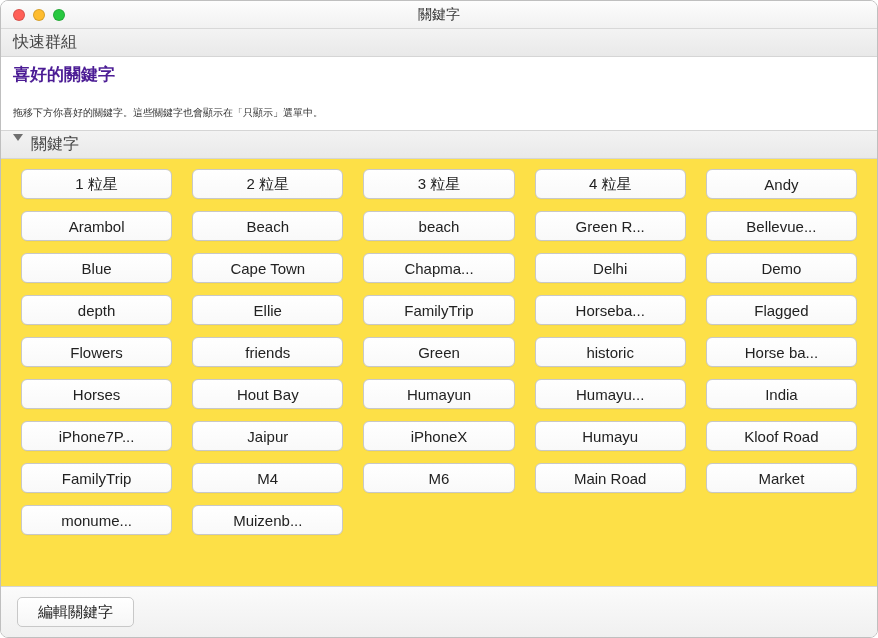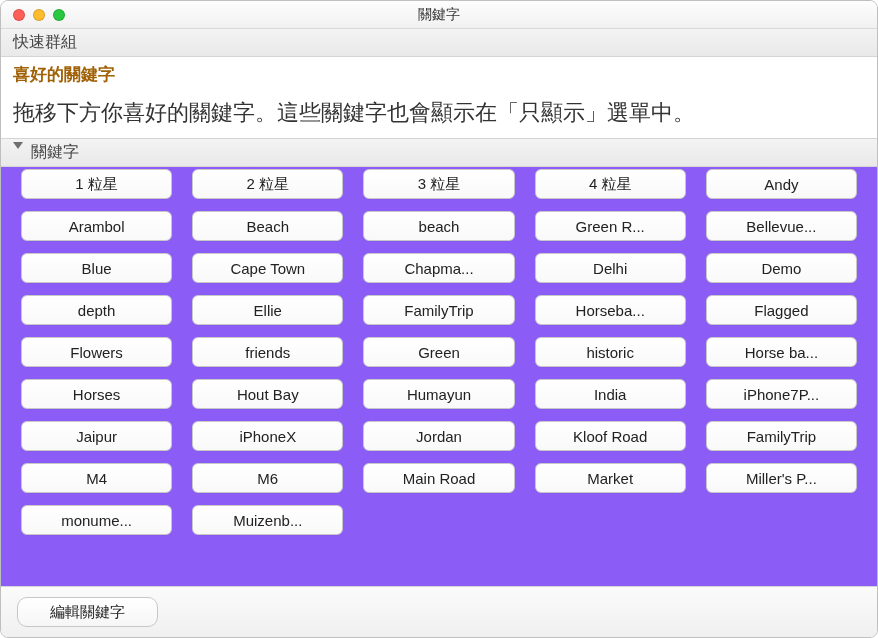--- a/index.html
+++ b/index.html
@@ -60,39 +60,39 @@
     gap: 6px;
   }
   .fav-block {
     padding: 6px 12px 10px 12px;
     border-bottom: 1px solid #d5d5d5;
     background: #fff;
   }
   .fav-title {
     font-size: 17px;
     font-weight: 600;
-    color: #a16207;
-    margin-bottom: 12px;
+    color: #4c1d95;
+    margin-bottom: 20px;
   }
   .fav-desc {
-    font-size: 22px;
+    font-size: 10px;
     color: #333;
   }
   .chev {
     width: 0; height: 0;
     border-left: 5px solid transparent;
     border-right: 5px solid transparent;
     border-top: 7px solid #6f6f6f;
     margin-right: 2px;
   }
   .grid-wrap {
     flex: 1;
     overflow: hidden;
-    padding: 2px 20px 0 20px;
-    background: #8b5cf6;
+    padding: 10px 20px 0 20px;
+    background: #fde047;
   }
   .grid {
     display: grid;
     grid-template-columns: repeat(5, 1fr);
     gap: 12px 20px;
   }
   .kw {
     height: 30px;
     border: 1px solid #c8c8c8;
     border-radius: 6px;
@@ -109,23 +109,23 @@
     text-overflow: ellipsis;
     padding: 0 8px;
   }
   .footer {
     border-top: 1px solid #d5d5d5;
     padding: 10px 16px;
     background: linear-gradient(#fbfbfb,#f0f0f0);
   }
   .edit-btn {
     height: 30px;
-    padding: 0 32px;
+    padding: 0 20px;
     border: 1px solid #c8c8c8;
-    border-radius: 10px;
+    border-radius: 5px;
     background: linear-gradient(#ffffff,#f6f6f6);
     font-size: 15px;
     color: #222;
     cursor: default;
   }
 </style>
 </head>
 <body>
 
 <div class="window">
@@ -176,32 +176,32 @@
         <div class="kw">Horseba...</div>
         <div class="kw">Flagged</div>
         <div class="kw">Flowers</div>
         <div class="kw">friends</div>
         <div class="kw">Green</div>
         <div class="kw">historic</div>
         <div class="kw">Horse ba...</div>
         <div class="kw">Horses</div>
         <div class="kw">Hout Bay</div>
         <div class="kw">Humayun</div>
+        <div class="kw">Humayu...</div>
         <div class="kw">India</div>
         <div class="kw">iPhone7P...</div>
         <div class="kw">Jaipur</div>
         <div class="kw">iPhoneX</div>
-        <div class="kw">Jordan</div>
+        <div class="kw">Humayu</div>
         <div class="kw">Kloof Road</div>
         <div class="kw">FamilyTrip</div>
         <div class="kw">M4</div>
         <div class="kw">M6</div>
         <div class="kw">Main Road</div>
         <div class="kw">Market</div>
-        <div class="kw">Miller's P...</div>
         <div class="kw">monume...</div>
         <div class="kw">Muizenb...</div>
       </div>
   </div>
 
   <div class="footer">
     <button class="edit-btn">編輯關鍵字</button>
   </div>
 
 </div>

